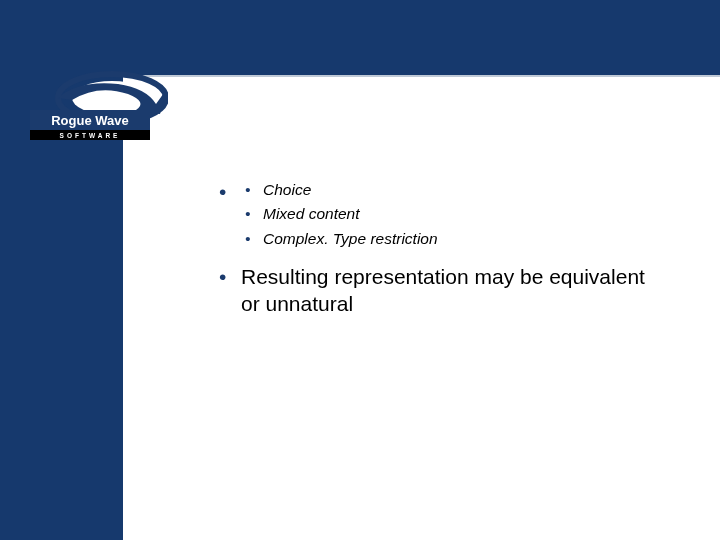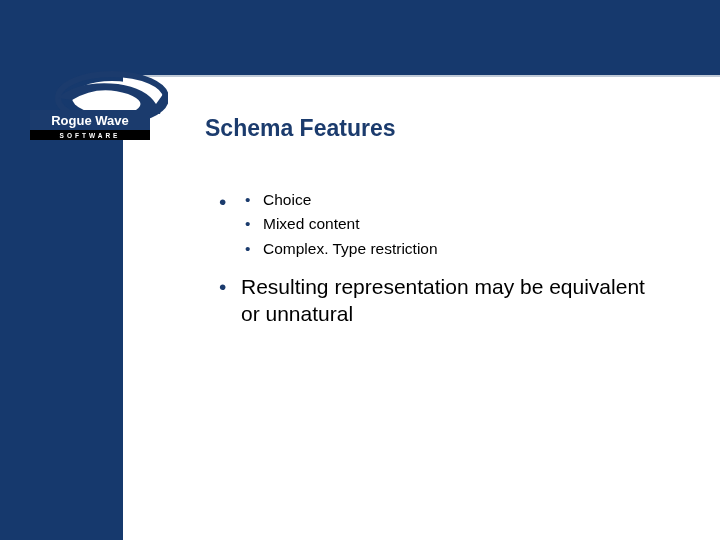--- a/index.html
+++ b/index.html
@@ -66,22 +66,23 @@
   ul.level1 > li::before {
     content: "•";
     position: absolute;
     left: 4px;
     top: 0;
     color: #1b3b6d;
     font-size: 21px;
   }
   ul.level2 {
     list-style: none;
-    margin-top: 10px;
+    margin-top: 0;
     margin-bottom: 8px;
+    font-style: italic;
   }
   ul.level2 > li {
     position: relative;
     padding-left: 22px;
     font-size: 15.5px;
     line-height: 1.45;
     margin-bottom: 2px;
   }
   ul.level2 > li::before {
     content: "•";
@@ -101,21 +102,20 @@
     <ellipse cx="84" cy="28" rx="40" ry="17" fill="#fff"></ellipse>
     <path d="M30 28 Q50 10 90 14 Q118 18 128 34 L138 20 L132 44 L108 40 Q120 32 100 24 Q70 14 44 30 Z" fill="#1b3b6d"></path>
     <rect x="2" y="40" width="120" height="20" fill="#1b3b6d"></rect>
     <text x="62" y="55" text-anchor="middle" font-family="Arial Black, Arial" font-weight="900" font-size="13" fill="#fff">Rogue Wave</text>
     <rect x="2" y="60" width="120" height="10" fill="#000"></rect>
     <text x="62" y="68" text-anchor="middle" font-family="Arial" font-weight="bold" font-size="6.5" letter-spacing="3" fill="#fff">SOFTWARE</text>
   </svg>
 </div>
 
 <div class="page">
-  <div class="title">Schema Features</div>
   <div class="content">
     <ul class="level1">
       <li>
         <ul class="level2">
           <li>Choice</li>
           <li>Mixed content</li>
           <li>Complex. Type restriction</li>
         </ul>
       </li>
       <li>

